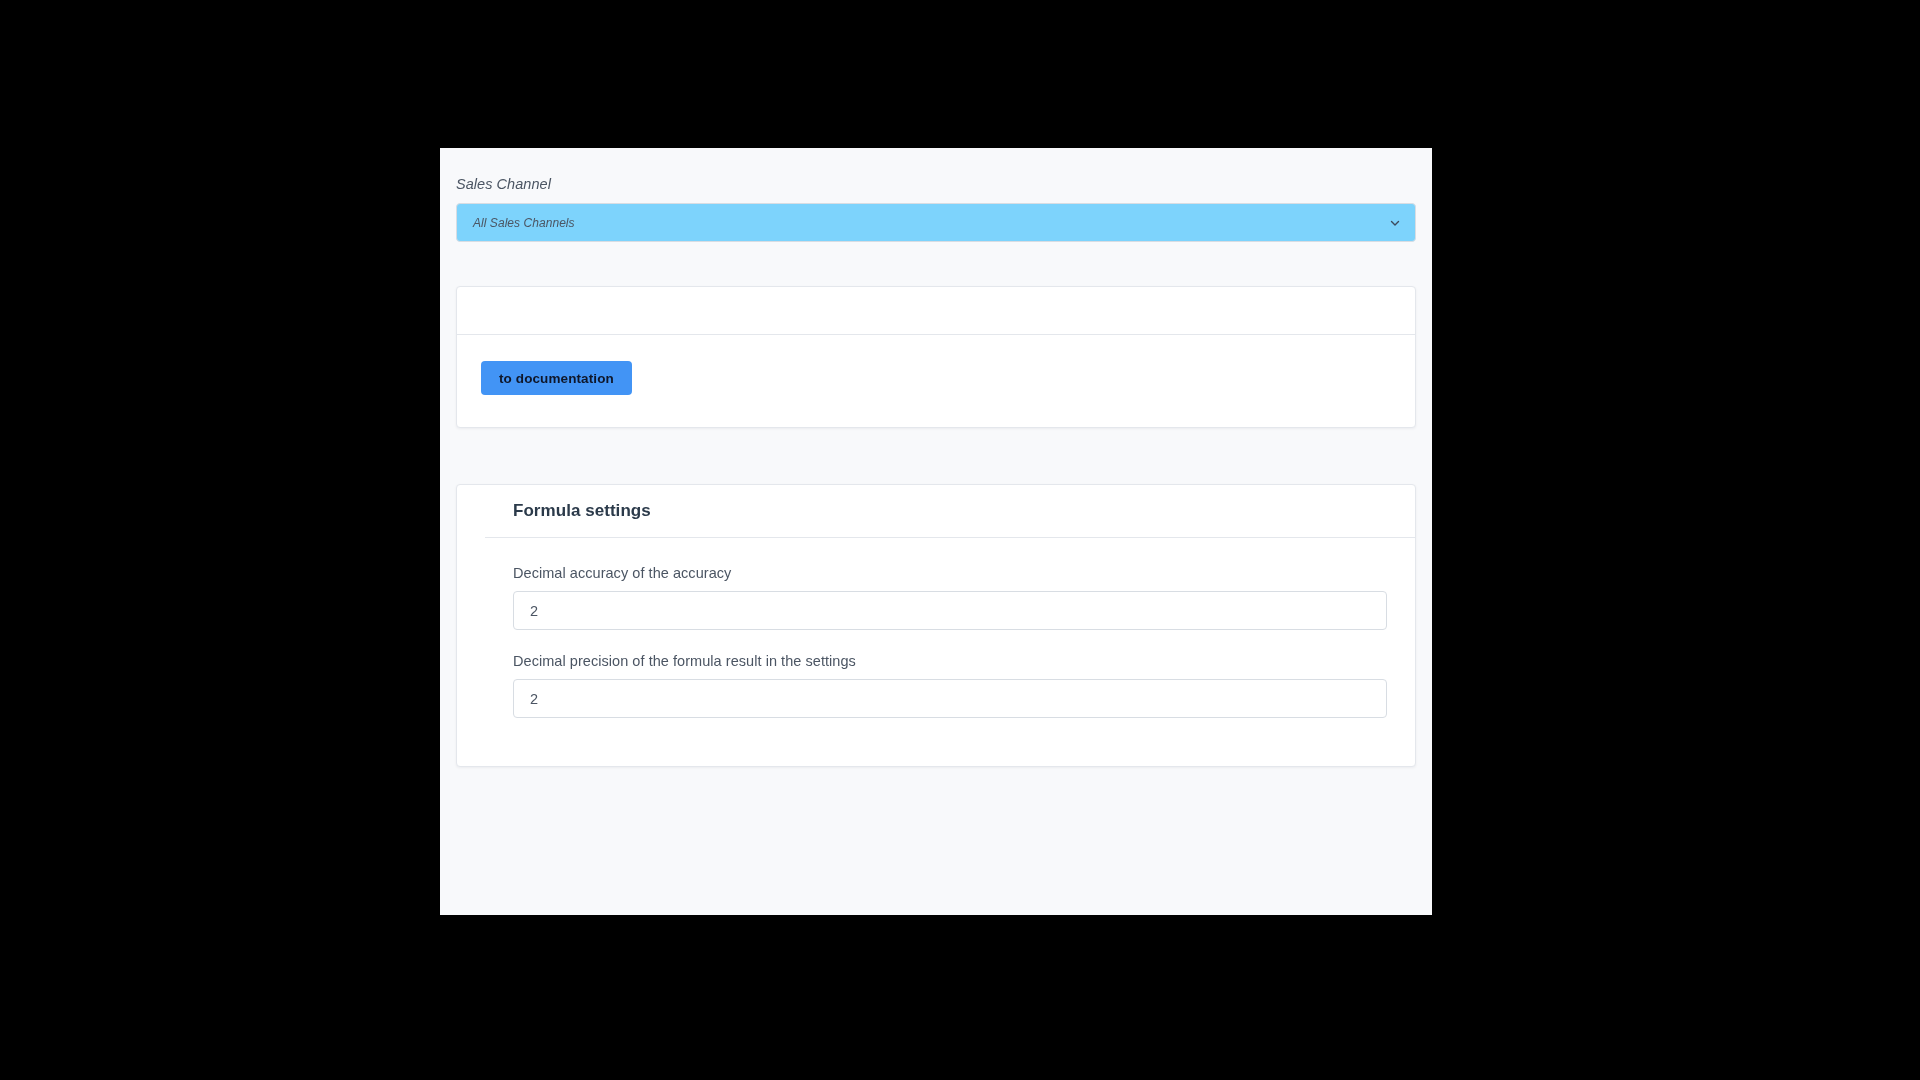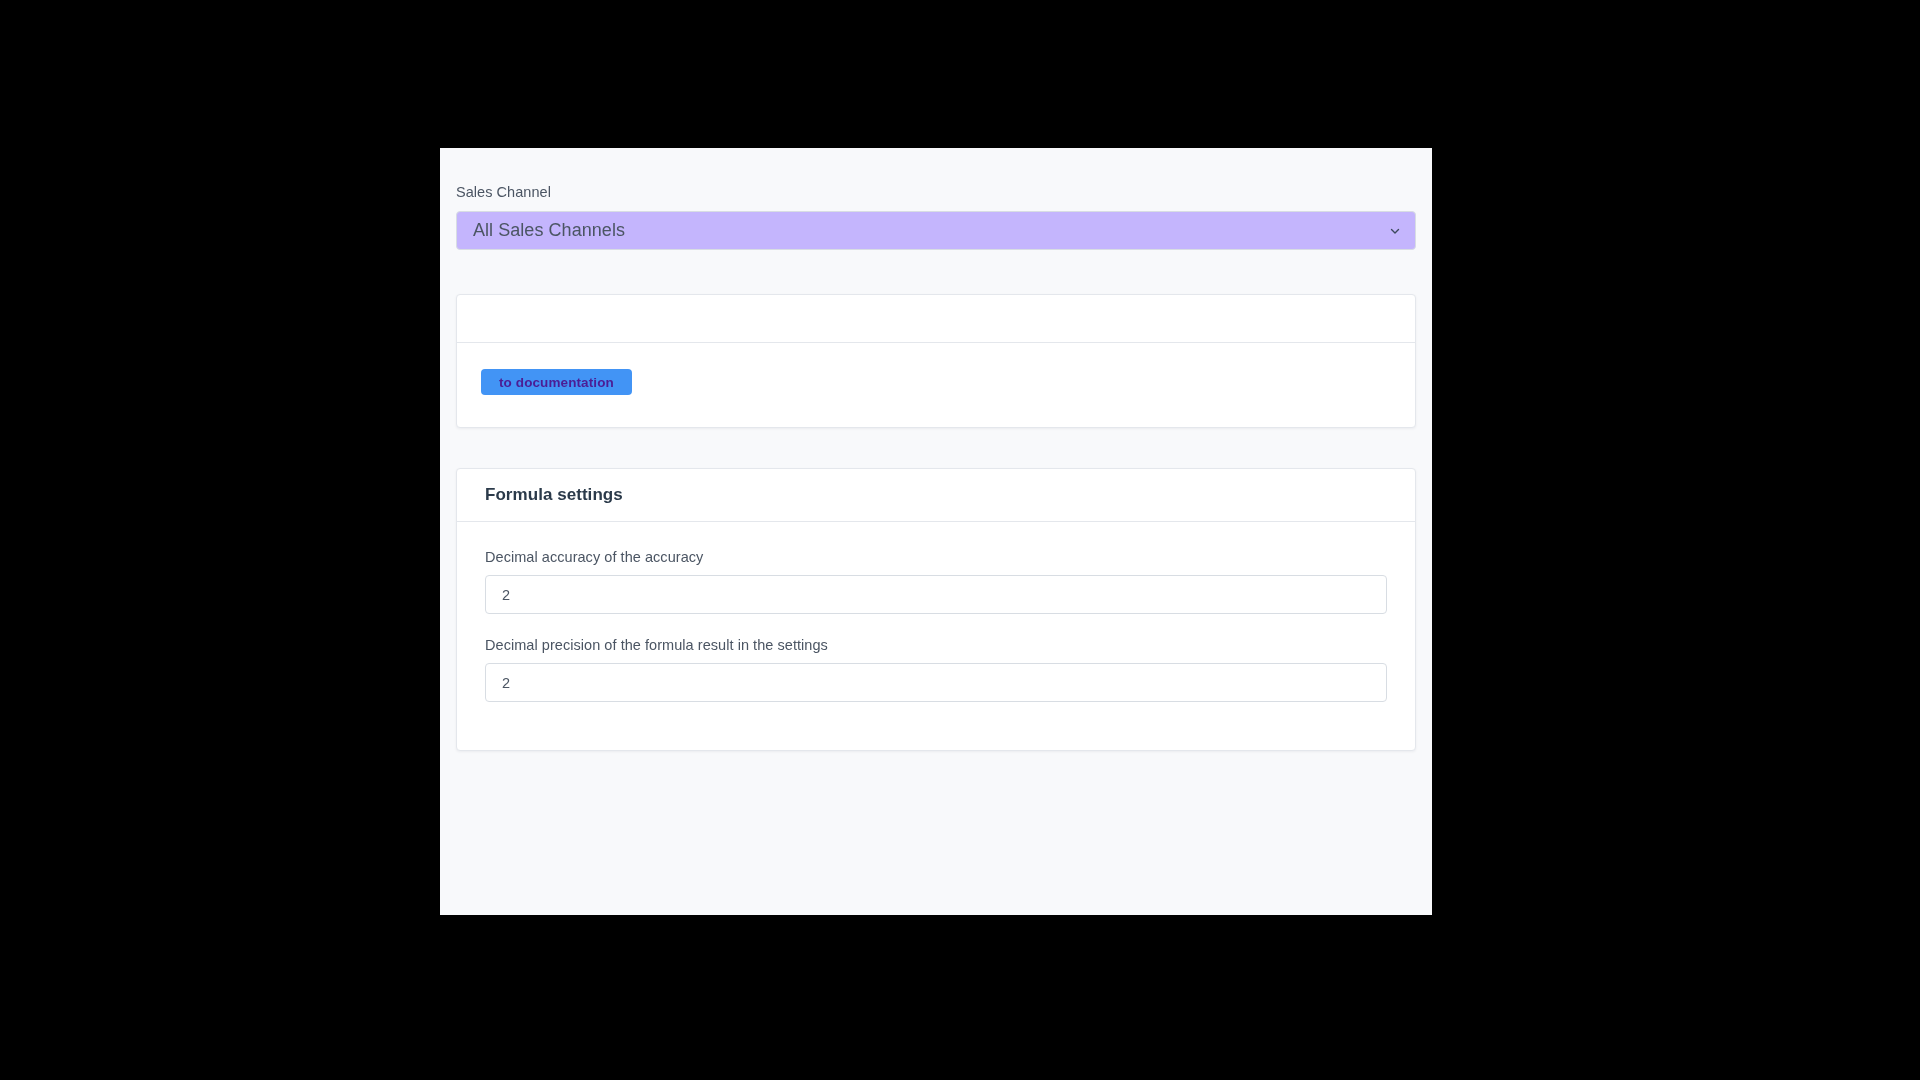--- a/index.html
+++ b/index.html
@@ -29,41 +29,41 @@
     position: absolute;
     left: 0;
     top: 0;
     width: 992px;
     height: 767px;
     padding: 0 16px;
     overflow: hidden;
   }
 
   
-  .field-group { padding-top: 35px; }
+  .field-group { padding-top: 27px; font-style: italic; }
 
   .field-label {
     font-size: 14.5px;
     color: #4b5563;
     line-height: 19px;
     margin-bottom: 9px;
     letter-spacing: 0.05px;
   }
 
   .control {
     position: relative;
     width: 100%;
     height: 39px;
-    background: #c4b5fd;
+    background: #7dd3fc;
     border: 1px solid #d8dde3;
     border-radius: 4px;
     display: flex;
     align-items: center;
     padding: 0 34px 0 16px;
-    font-size: 18px;
+    font-size: 12px;
     color: #4b5563;
     letter-spacing: 0.05px;
   }
 
   .control.select { cursor: pointer; }
 
   .chevron {
     position: absolute;
     right: 14px;
     top: 50%;
@@ -77,21 +77,21 @@
 
   
   .card {
     background: #ffffff;
     border: 1px solid #e4e7ec;
     border-radius: 4px;
     box-shadow: 0 1px 3px rgba(16, 24, 40, 0.055);
   }
 
   #card-documentation { margin-top: 44px; }
-  #card-formula      { margin-top: 40px; }
+  #card-formula      { margin-top: 56px; padding-left: 28px; }
 
   .card-header {
     min-height: 52px;
     padding: 16px 28px;
     border-bottom: 1px solid #e4e7ec;
     display: flex;
     align-items: center;
   }
   #card-documentation .card-header { min-height: 48px; padding: 14px 28px; }
 
@@ -104,26 +104,26 @@
 
   .card-body { padding: 28px; }
   #card-documentation .card-body { padding: 26px 24px 32px 24px; }
   #card-formula .card-body { padding: 26px 28px 48px 28px; }
 
   
   .btn-primary {
     display: inline-flex;
     align-items: center;
     justify-content: center;
-    height: 26px;
+    height: 34px;
     padding: 0 18px;
     background: #4294f5;
     border: none;
     border-radius: 4px;
-    color: #4c1d95;
+    color: #0f172a;
     font-family: "Liberation Sans", sans-serif;
     font-size: 13.5px;
     font-weight: bold;
     letter-spacing: 0.1px;
     cursor: pointer;
   }
 
   
   .form-row { margin-bottom: 22px; }
   .form-row:last-child { margin-bottom: 0; }

